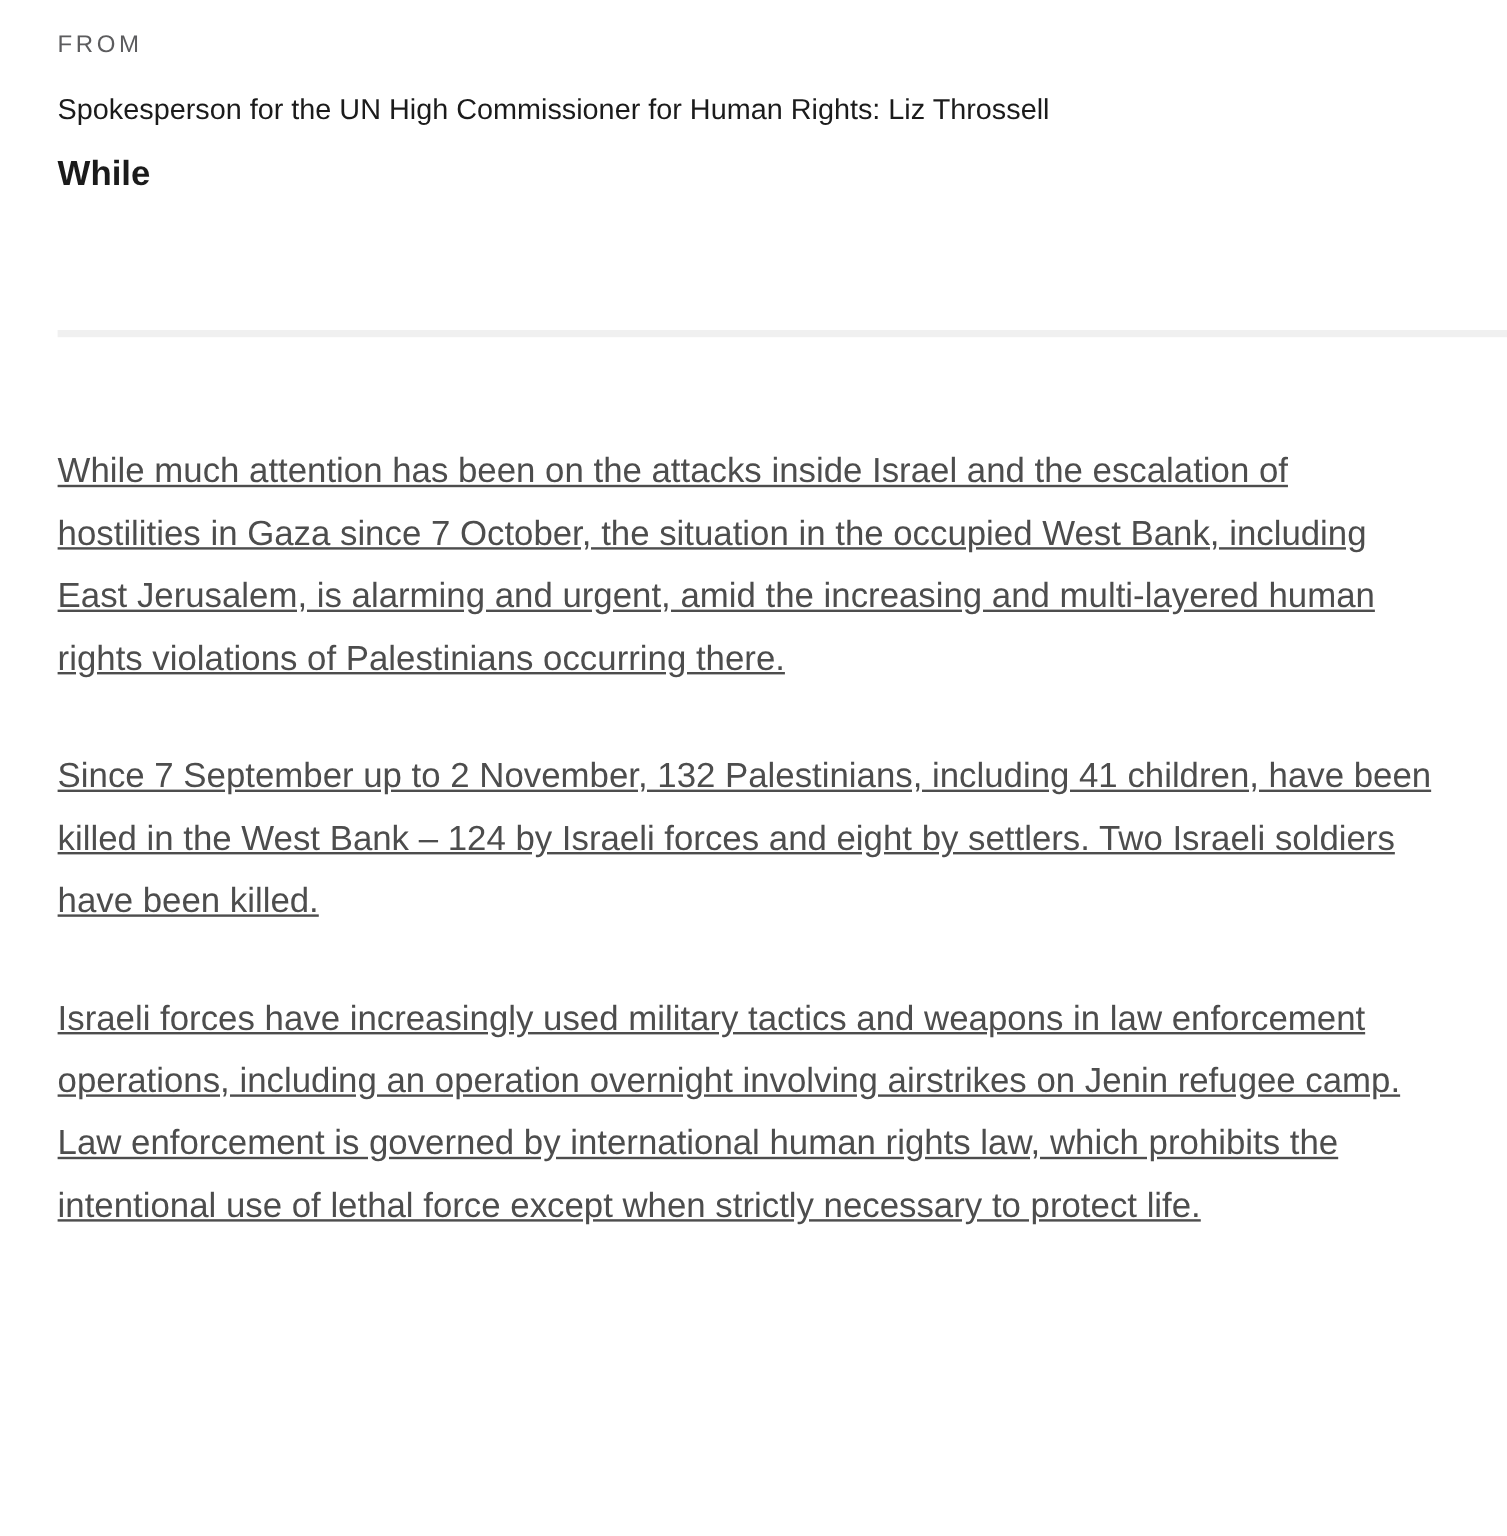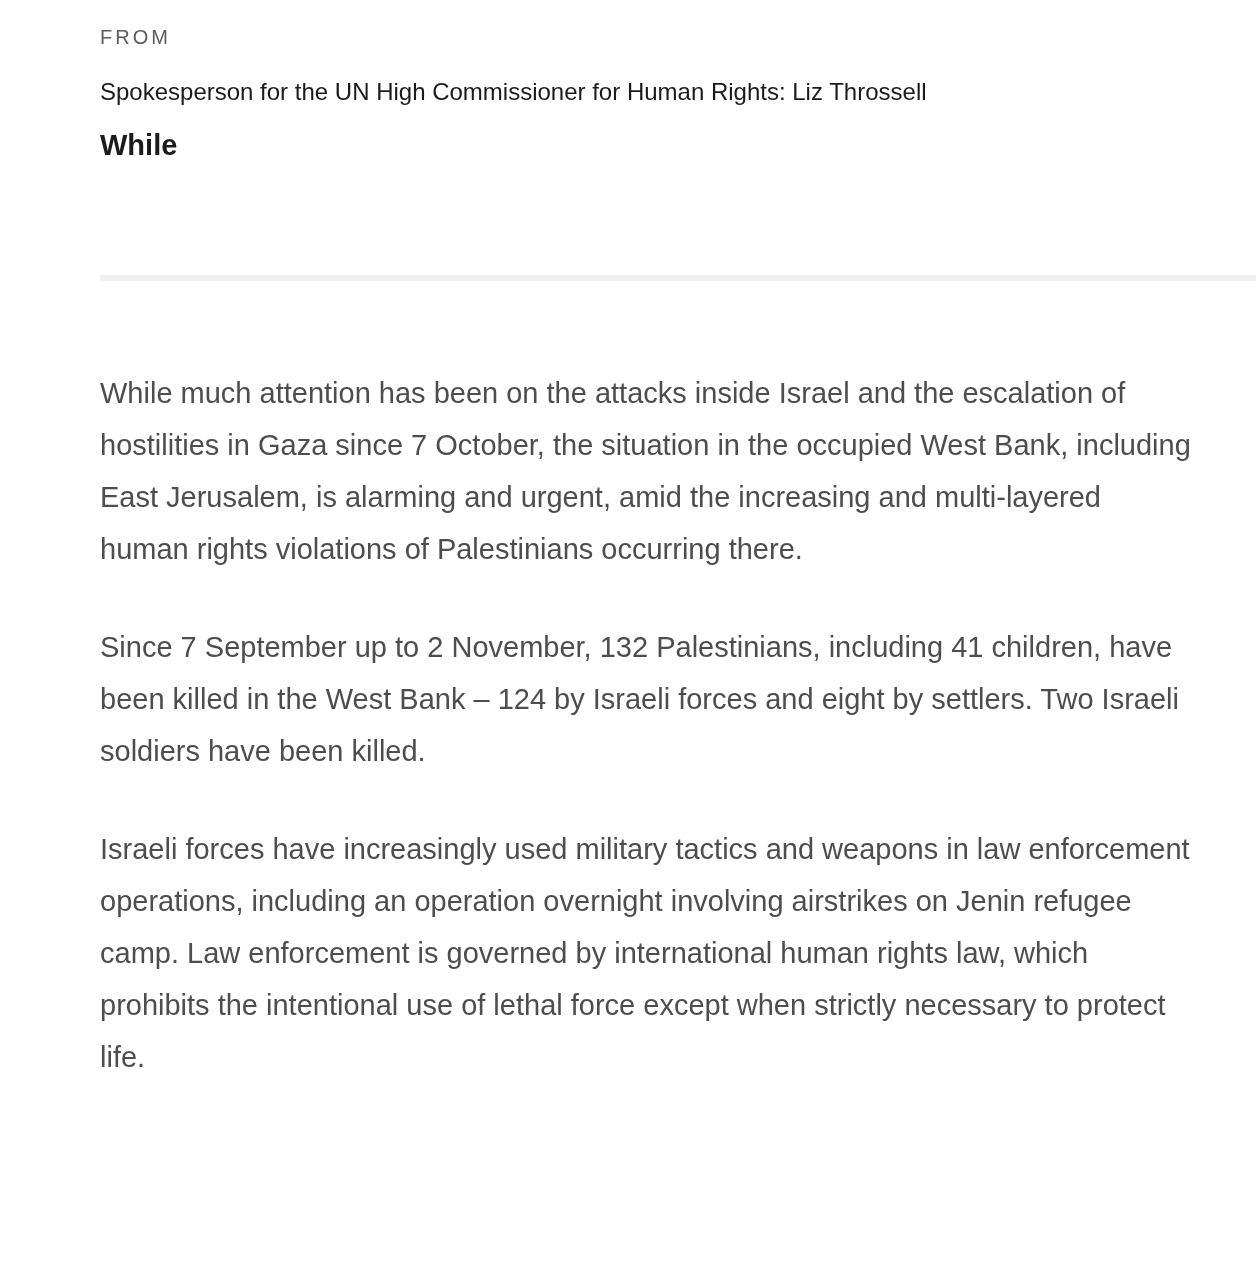--- a/index.html
+++ b/index.html
@@ -15,21 +15,21 @@
     font-family: "Liberation Sans", sans-serif;
   }
   body {
     width: 1256px;
     height: 1280px;
     overflow: hidden;
   }
   .page {
     width: 100%;
     height: 100%;
-    padding: 26px 62px 0 100px;
+    padding: 26px 62px 0 48px;
   }
   .label {
     font-size: 20px;
     line-height: 22px;
     letter-spacing: 3px;
     font-weight: 400;
     color: var(--label);
     text-transform: uppercase;
   }
   .from-value {
@@ -57,20 +57,21 @@
     margin: 115px -62px 0 0;
   }
   .article-body {
     margin-top: 86px;
   }
   .article-body p {
     font-size: 29px;
     line-height: 52px;
     color: var(--body);
     margin-bottom: 46px;
+    text-decoration: underline;
   }
 </style>
 </head>
 <body>
 
 <main class="page">
 
   <section>
     <div class="label">FROM</div>
 

